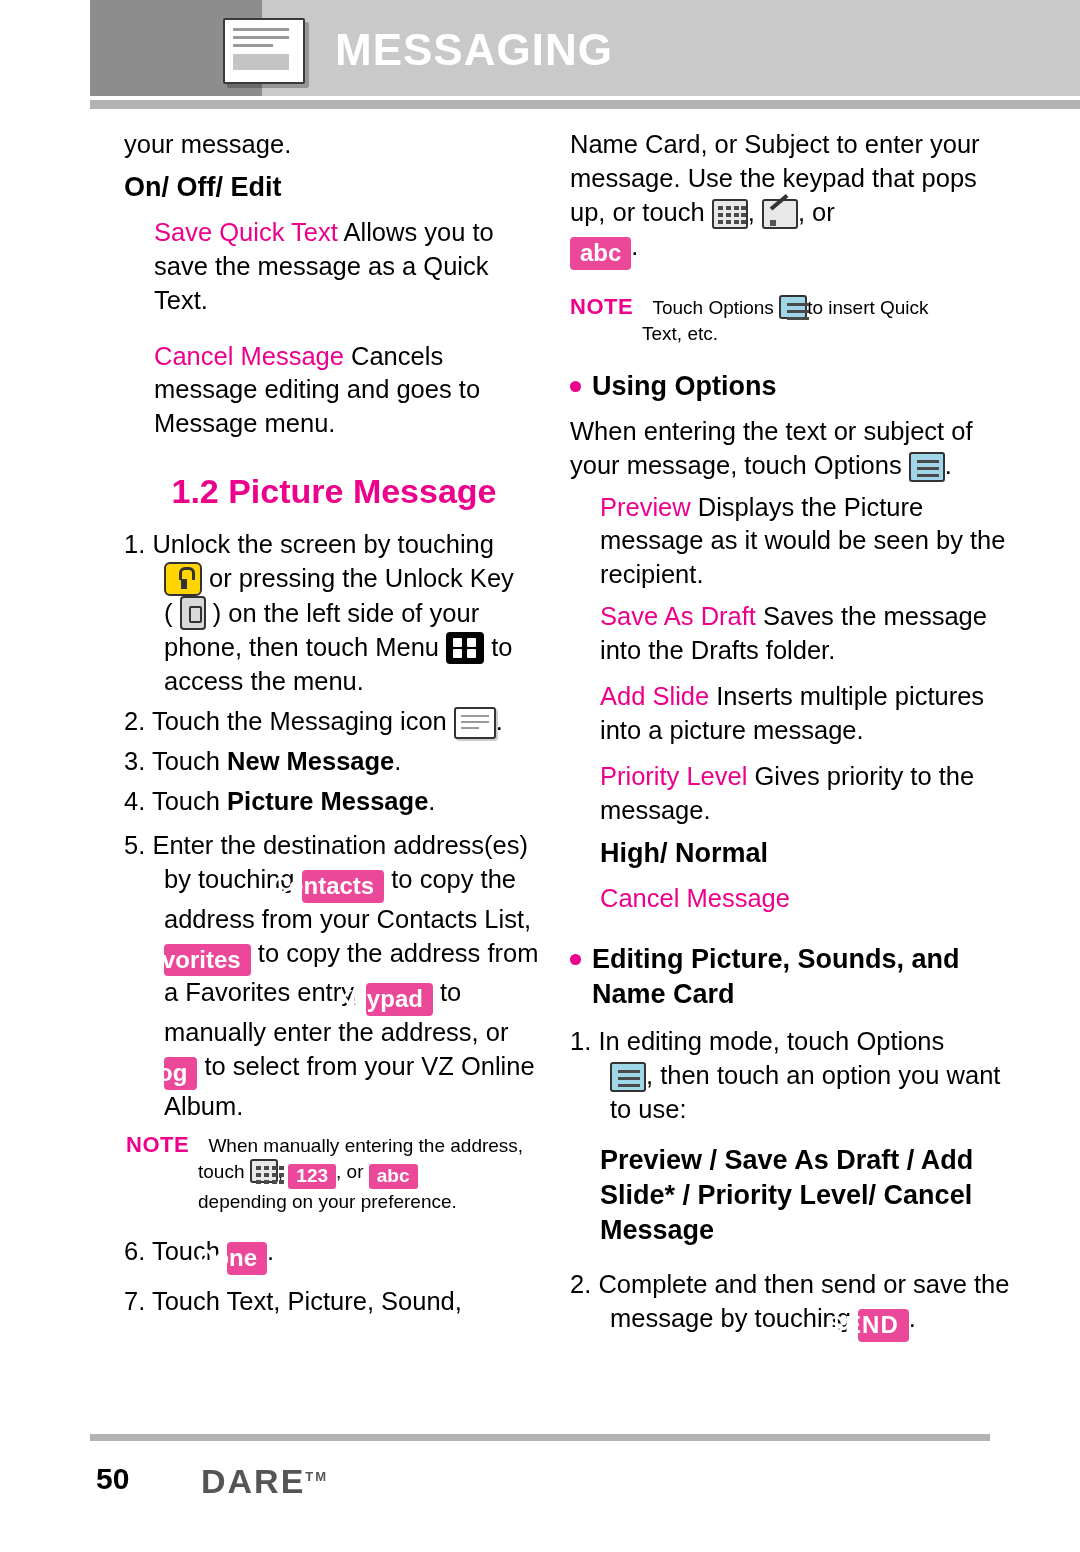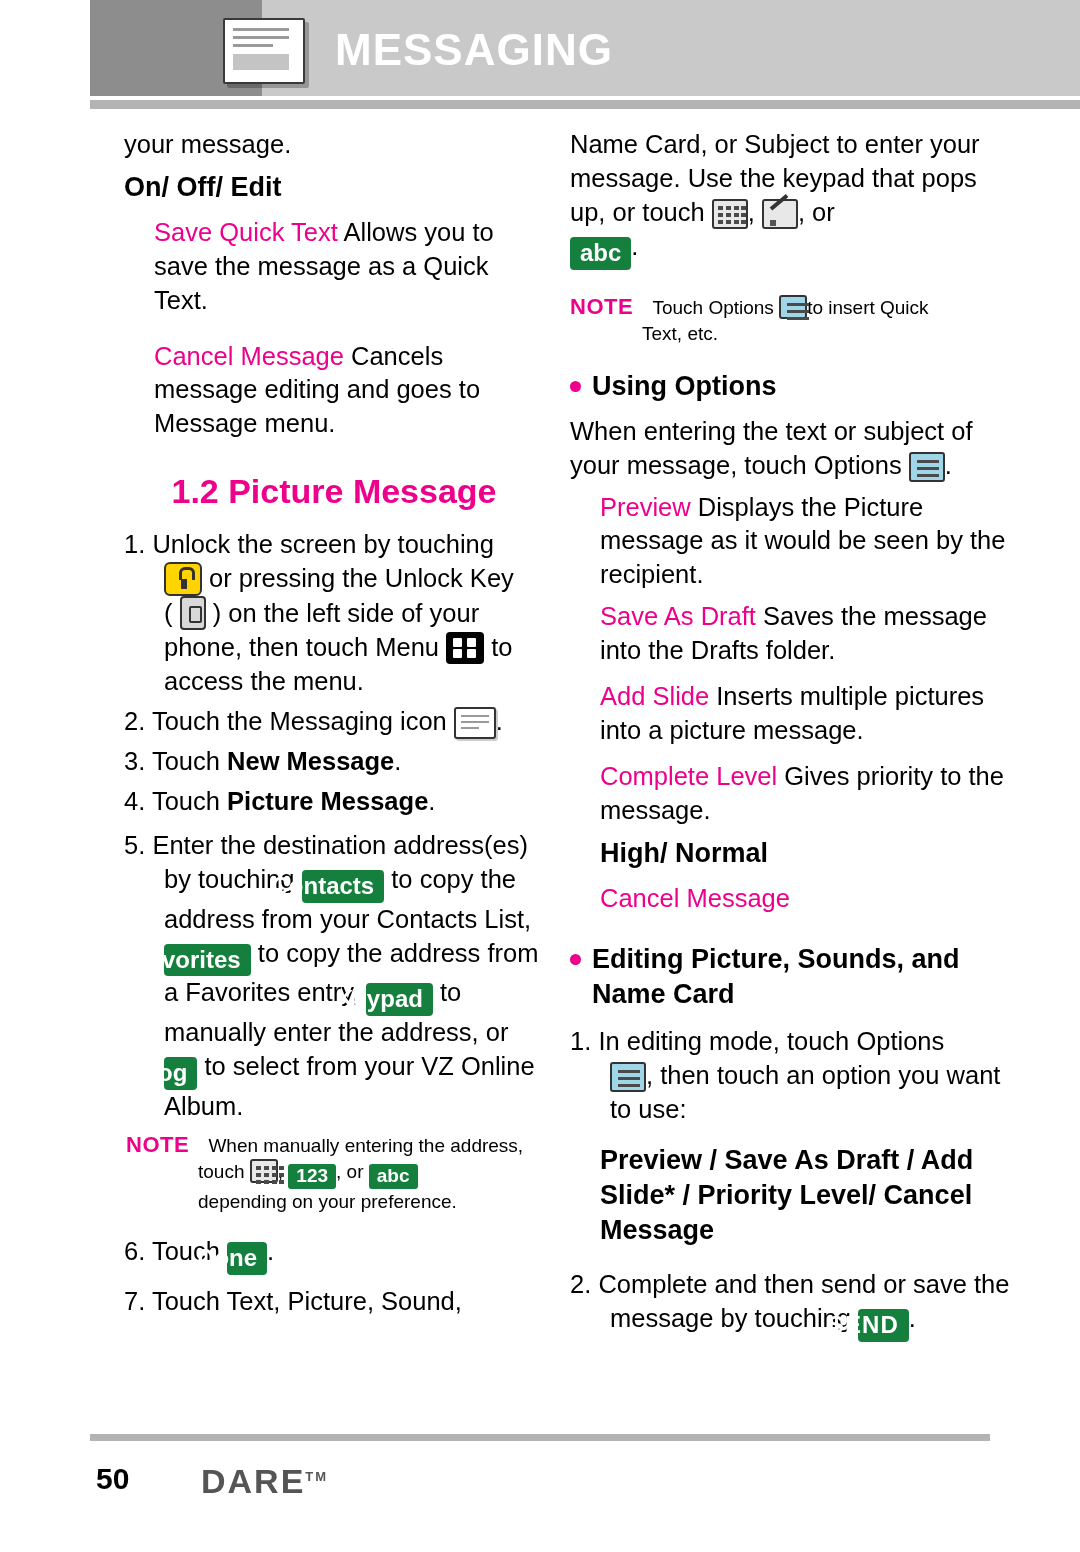--- a/index.html
+++ b/index.html
@@ -61,21 +61,21 @@
   
   .num{padding-left:40px;text-indent:-40px;margin-bottom:6px;}
 
   
   .note{font-size:19px;line-height:1.35;}
   .note .lbl{color:#ec008c;font-weight:bold;font-size:22px;letter-spacing:.5px;}
 
   
   .key{
     display:inline-block;vertical-align:-6px;
-    background:#15803d;color:#fff;border-radius:4px;
+    background:#ec4899;color:#fff;border-radius:4px;
     font-weight:bold;padding:2px 10px;font-size:24px;line-height:1.2;
   }
   .key-sm{font-size:19px;padding:1px 8px;vertical-align:-4px;border-radius:3px;}
   .key-send{letter-spacing:1px;}
 
   
   .chip{
     display:inline-block;vertical-align:-8px;
     width:36px;height:30px;border:2px solid #333;border-radius:3px;
     background:#e8e8e8;position:relative;box-sizing:border-box;
@@ -264,21 +264,21 @@
     <span>When entering the text or subject of your message, touch Options</span>
     <span class="chip opt"><i class="d o1"></i><i class="d o2"></i><i class="d o3"></i></span><span>.</span>
   </p>
 
   <p class="indent"><span class="pink">Preview</span><span> Displays the Picture message as it would be seen by the recipient.</span></p>
 
   <p class="indent" style=""><span class="pink">Save As Draft</span><span> Saves the message into the Drafts folder.</span></p>
 
   <p class="indent" style="margin-top:12px;"><span class="pink">Add Slide</span><span> Inserts multiple pictures into a picture message.</span></p>
 
-  <p class="indent" style="margin-top:12px;"><span class="pink">Complete Level</span><span> Gives priority to the message.</span></p>
+  <p class="indent" style="margin-top:12px;"><span class="pink">Priority Level</span><span> Gives priority to the message.</span></p>
 
   <p class="indent bold" style="font-size:27px;margin-top:8px;">High/ Normal</p>
 
   <p class="indent pink" style="margin-top:10px;">Cancel Message</p>
 
   <p class="bullet-head" style="margin-top:26px;">Editing Picture, Sounds, and Name Card</p>
 
   <p class="num" style="margin-top:12px;">
     <span>1.</span>
     <span>In editing mode, touch Options</span><br>

